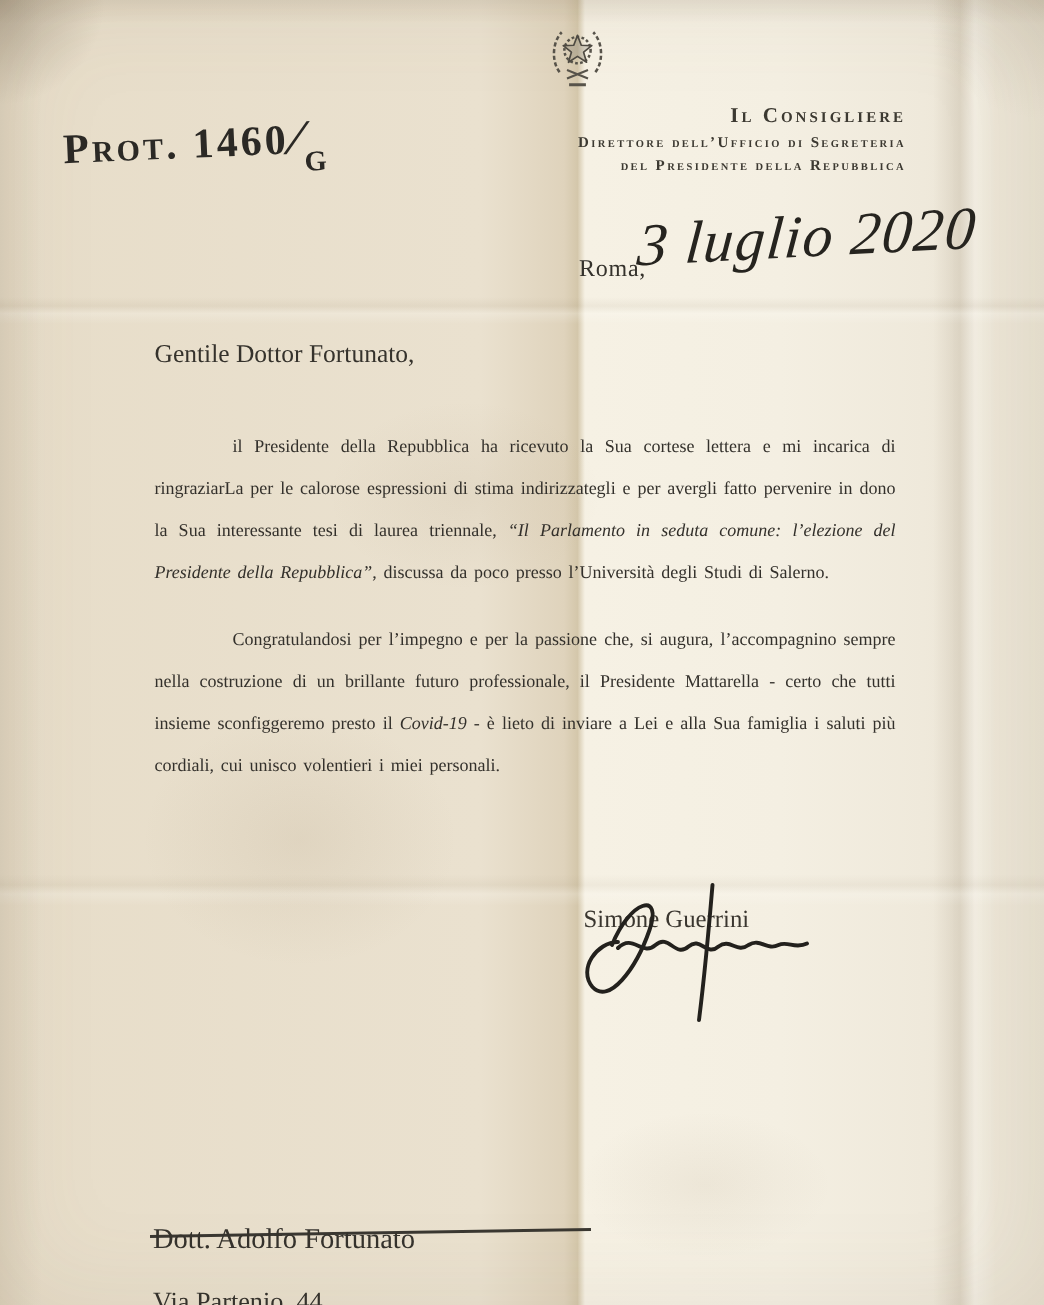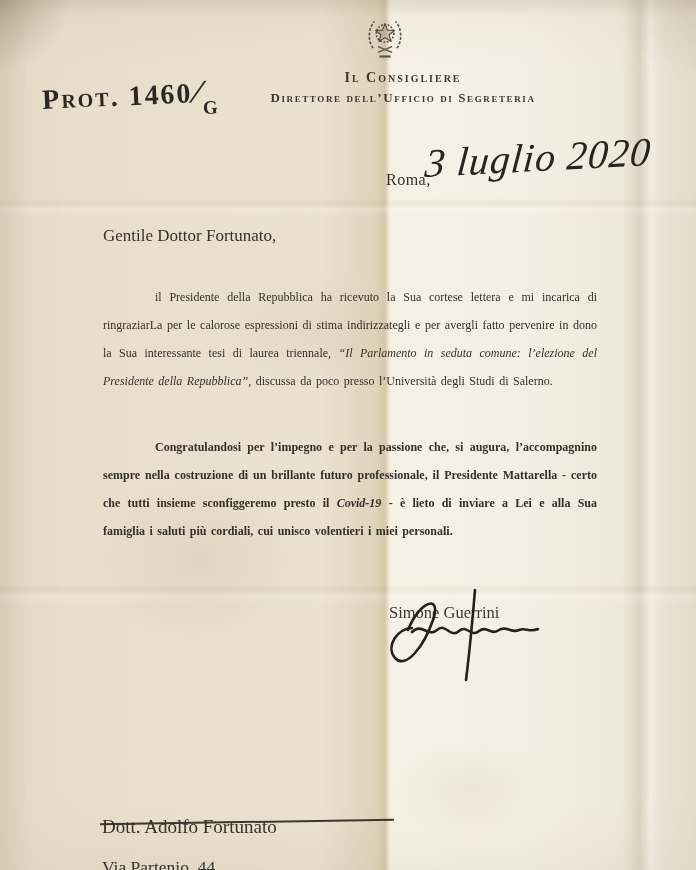--- a/index.html
+++ b/index.html
@@ -22,23 +22,23 @@
       radial-gradient(ellipse 120px 70px at 470px 790px, rgba(140,115,80,0.08), rgba(140,115,80,0) 70%),
       linear-gradient(180deg, rgba(0,0,0,0) 198px, rgba(120,100,70,0.07) 204px, rgba(255,255,250,0.22) 209px, rgba(0,0,0,0) 216px),
       linear-gradient(180deg, rgba(0,0,0,0) 583px, rgba(120,100,70,0.06) 590px, rgba(255,255,250,0.20) 596px, rgba(0,0,0,0) 604px),
       linear-gradient(90deg, rgba(0,0,0,0) 622px, rgba(120,100,70,0.14) 640px, rgba(255,255,252,0.30) 650px, rgba(0,0,0,0) 664px),
       linear-gradient(90deg, #e7ddc9 0px, #eae1cf 320px, #dfd3bc 376px, #d4c7ab 385px, #f6f1e4 390px, #f4efe2 520px, #efe9db 615px, #e9e2d2 696px);
     box-shadow: inset 0 0 70px rgba(120,100,70,0.10);
   }
   .abs{position:absolute;}
 
   
-  .letterhead{left:178px;top:70px;width:450px;text-align:center;color:#3c3931;}
+  .letterhead{left:154px;top:70px;width:450px;text-align:right;color:#3c3931;}
   .lh1{font-size:14px;font-variant:small-caps;letter-spacing:2px;font-weight:600;}
-  .lh2,.lh3{font-size:13px;font-variant:small-caps;letter-spacing:1.6px;font-weight:600;margin-top:4px;font-family:Liberation Serif, serif;}
+  .lh2,.lh3{font-size:10px;font-variant:small-caps;letter-spacing:1.6px;font-weight:600;margin-top:4px;font-family:Liberation Serif, serif;}
   .emblem{left:364px;top:11px;width:42px;height:56px;}
 
   
   .prot{
     left:42px;top:76px;transform:rotate(-2.5deg);
     font-variant:small-caps;font-weight:600;letter-spacing:2px;
     color:#2b2925;white-space:nowrap;
   }
   .prot .pfx{font-size:28px;}
   .prot .slash{font-size:32px;font-style:italic;display:inline-block;transform:skewX(-14deg);margin-left:1px;}
@@ -52,21 +52,21 @@
     letter-spacing:1px;
   }
 
   
   .salutation{left:103px;top:226px;font-size:17px;font-family:Liberation Serif, serif;}
   .bodypar{
     left:103px;width:494px;margin:0;font-size:12px;line-height:28px;
     text-align:justify;text-indent:52px;color:#33302b;word-spacing:1.5px;
   }
   .p1{top:283px;}
-  .p2{top:433px;font-weight:bold;}
+  .p2{top:412px;}
   .bodypar em{font-style:italic;}
 
   
   .sig-name{left:389px;top:603px;font-size:16.5px;color:#3a362f;}
   .sig-scribble{left:378px;top:586px;width:170px;height:102px;}
 
   
   .divider{left:100px;top:821px;width:294px;height:2px;background:#3a3731;transform:rotate(-0.9deg);}
   .rec-name{left:102px;top:816px;font-size:19px;}
   .rec-addr{left:102px;top:857px;font-size:17.5px;}
@@ -81,20 +81,21 @@
     <path d="M30 13 L33.6 22.4 L43.6 22.8 L35.8 29 L38.6 38.6 L30 33 L21.4 38.6 L24.2 29 L16.4 22.8 L26.4 22.4 Z" fill="#6b665b" fill-opacity="0.25" stroke="#4e4a42" stroke-width="1.6" stroke-linejoin="round"></path>
     <path d="M13 48 C5 38 6 19 15 10" fill="none" stroke="#57534a" stroke-width="2.4" stroke-dasharray="4 2.4"></path>
     <path d="M47 48 C55 38 54 19 45 10" fill="none" stroke="#57534a" stroke-width="2.4" stroke-dasharray="4 2.4"></path>
     <path d="M20 54 L40 46 M20 46 L40 54" stroke="#57534a" stroke-width="2" fill="none"></path>
     <path d="M22 60 L38 60" stroke="#57534a" stroke-width="3" fill="none"></path>
   </svg>
 
   <div class="abs letterhead">
     <div class="lh1">Il Consigliere</div>
     <div class="lh2">Direttore dell’Ufficio di Segreteria</div>
+    <div class="lh3">del Presidente della Repubblica</div>
   </div>
 
   <div class="abs prot">
     <span class="pfx">Prot. 1460</span><span class="slash">/</span><span class="sfx">G</span>
   </div>
 
   <div class="abs city">Roma,</div>
   <div class="abs hand-date">3 luglio 2020</div>
 
   <div class="abs salutation">Gentile Dottor Fortunato,</div>

